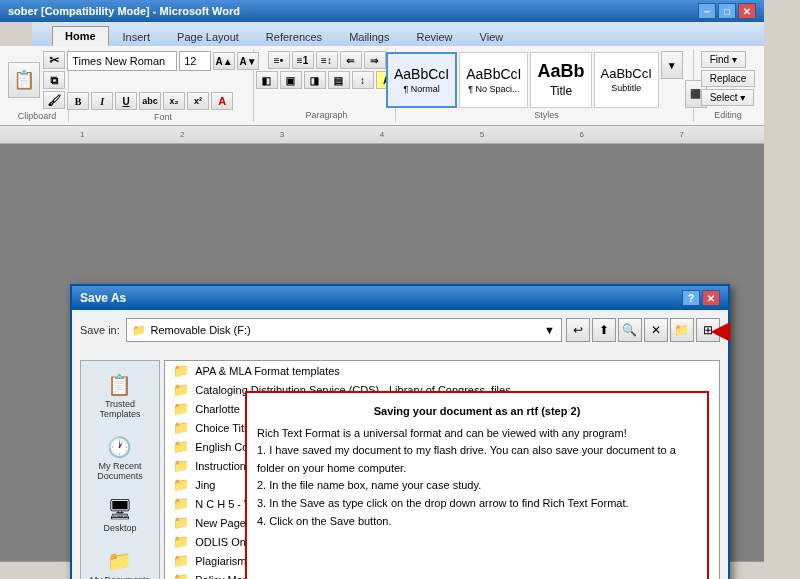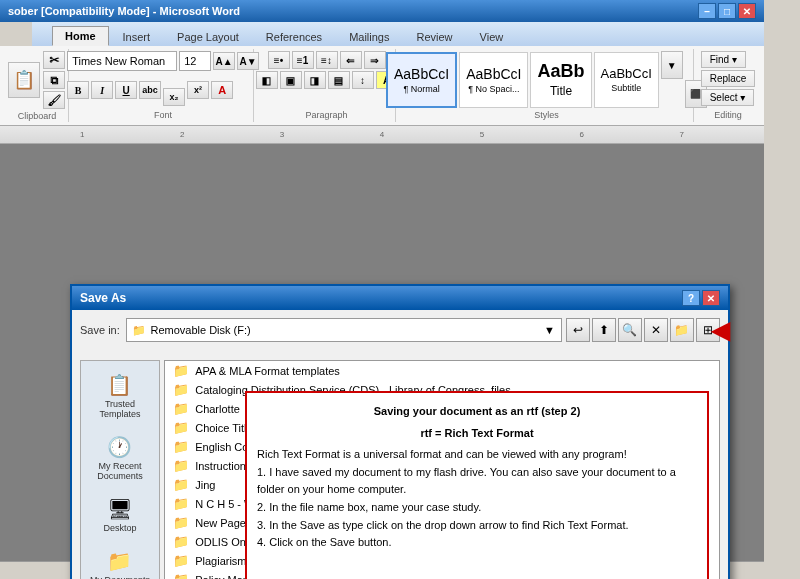--- a/index.html
+++ b/index.html
@@ -370,33 +370,33 @@
         <div style="display:flex;flex-direction:column;gap:2px;">
           <div class="font-btn" style="font-size:12px;">✂</div>
           <div class="font-btn" style="font-size:11px;">⧉</div>
           <div class="font-btn" style="font-size:11px;">🖌</div>
         </div>
       </div>
       <span class="ribbon-group-label">Clipboard</span>
     </div>
 
     <div class="ribbon-group" style="min-width:170px;">
-      <div class="ribbon-group-content" style="flex-direction:column;align-items:flex-start;gap:3px;">
+      <div class="ribbon-group-content" style="flex-direction:column;align-items:flex-start;gap:21px;">
         <div class="font-row">
           <input class="font-name-box" type="text" value="Times New Roman" style="">
           <input class="font-size-box" type="text" value="12" style="">
           <div class="font-btn">A▲</div>
           <div class="font-btn">A▼</div>
         </div>
         <div class="font-row">
           <div class="font-btn" style="font-weight:bold;font-family:serif;">B</div>
           <div class="font-btn" style="font-style:italic;font-family:serif;">I</div>
           <div class="font-btn" style="text-decoration:underline;">U</div>
           <div class="font-btn" style="font-size:9px;">abc</div>
-          <div class="font-btn" style="font-size:9px;margin-top:14px;">x₂</div>
+          <div class="font-btn" style="font-size:9px;">x₂</div>
           <div class="font-btn" style="font-size:9px;">x²</div>
           <div class="font-btn" style="font-size:11px;color:#c00;">A</div>
         </div>
       </div>
       <span class="ribbon-group-label">Font</span>
     </div>
 
     <div class="ribbon-group" style="min-width:120px;">
       <div class="ribbon-group-content" style="flex-direction:column;gap:2px;">
         <div class="font-row">
@@ -569,21 +569,20 @@
               <span class="file-icon">📁</span>
               <span>Policy Manu...</span>
             </div>
             <div class="file-item">
               
               
             </div>
 
             <div class="instruction-box">
               <div class="instruction-title">Saving your document as an rtf (step 2)</div>
-              <div class="instruction-title">rtf = Rich Text Format</div>
               <div style="white-space:pre-line;">Rich Text Format is a universal format and can be viewed with any program!
 1. I have saved my document to my flash drive.  You can also save your document to a folder on your home computer.
 2. In the file name box, name your case study.
 3. In the Save as type click on the drop down arrow to find Rich Text Format.
 4. Click on the Save button.</div>
             </div>
           </div>
         </div>
 
       </div>

